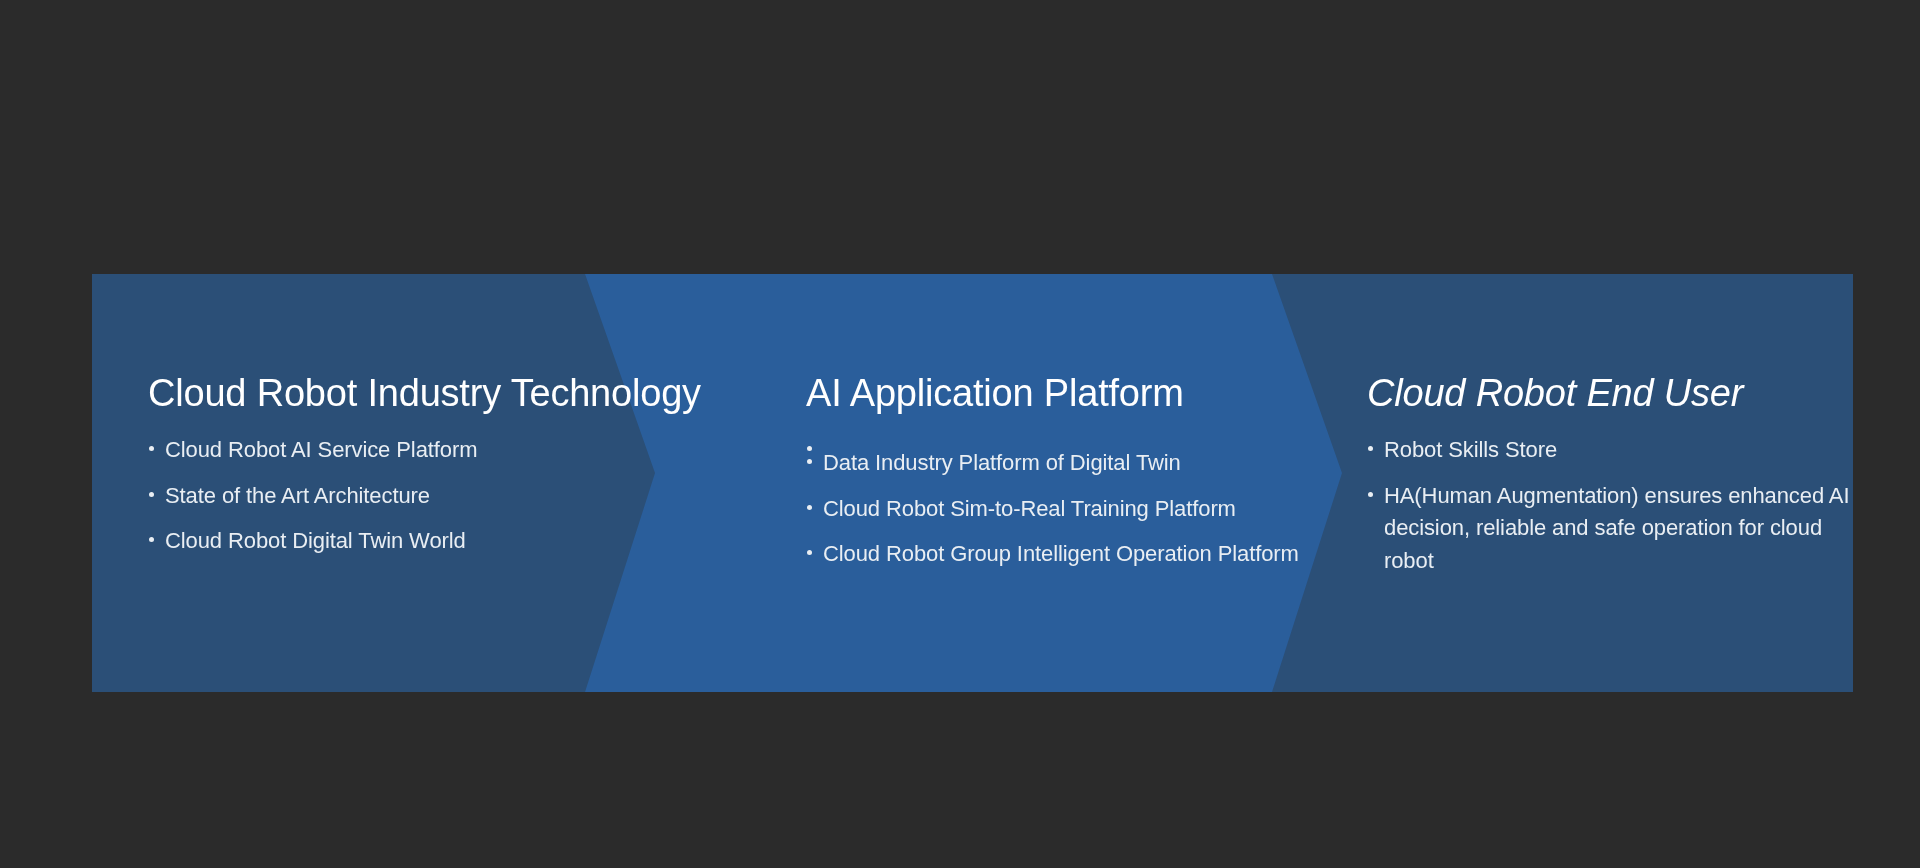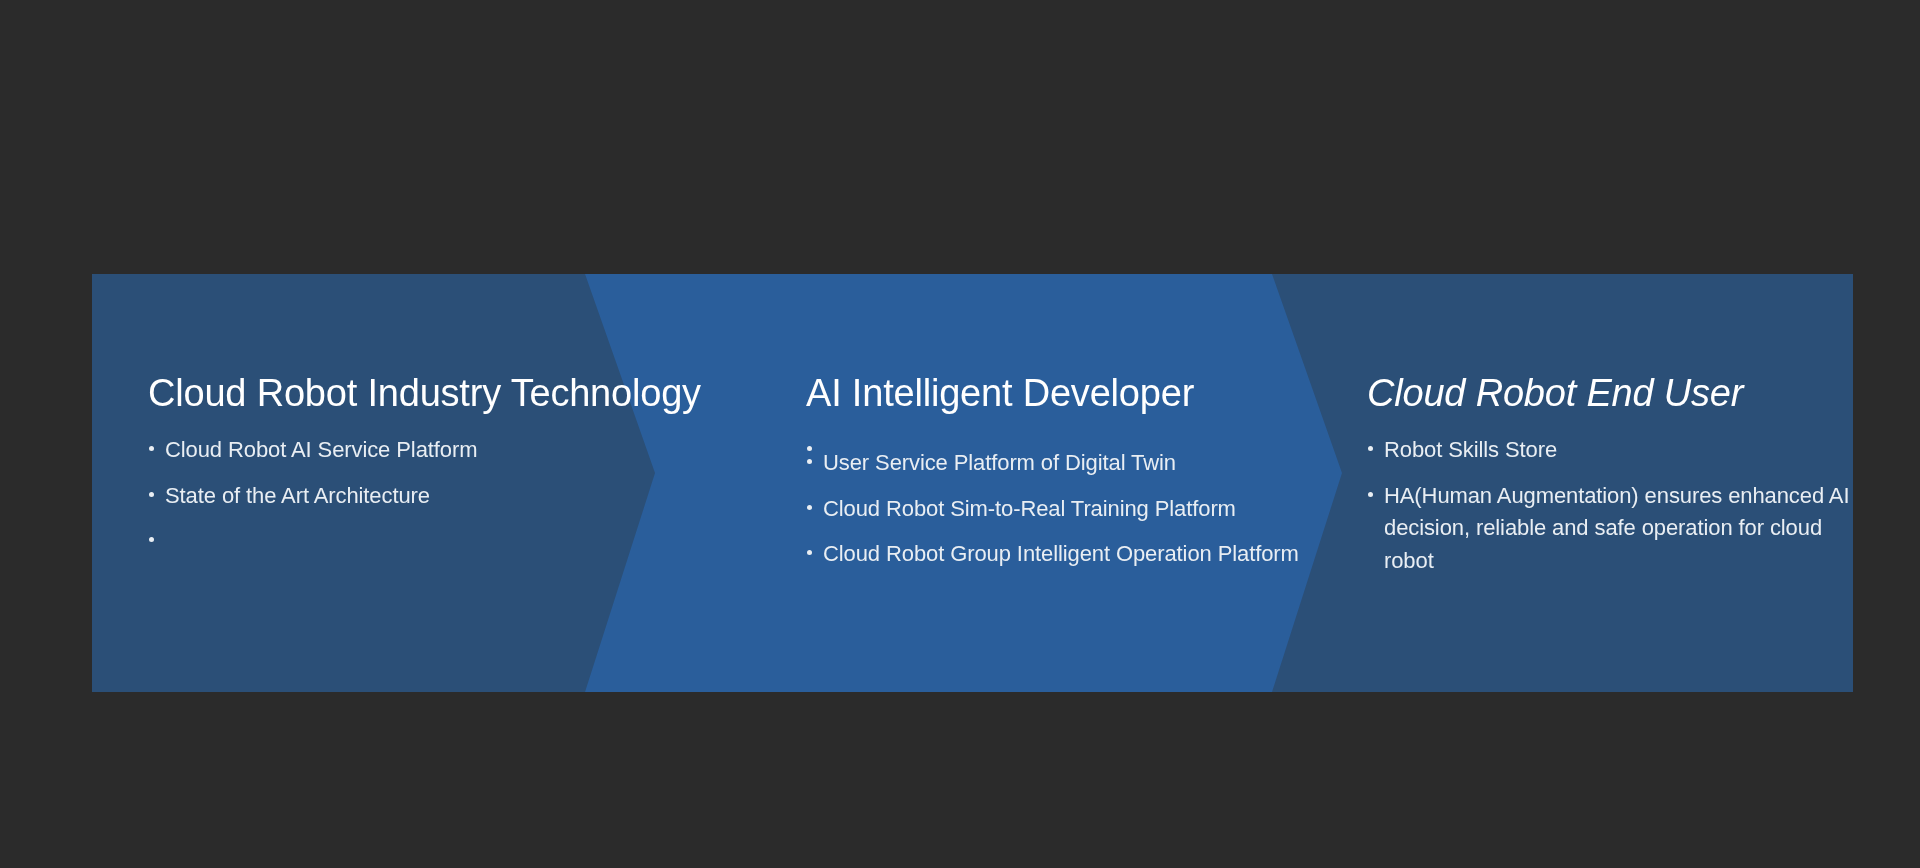--- a/index.html
+++ b/index.html
@@ -144,33 +144,34 @@
         <li>
           <span class="dot"></span>
           <span>Cloud Robot AI Service Platform</span>
         </li>
         <li>
           <span class="dot"></span>
           <span>State of the Art Architecture</span>
         </li>
         <li>
           <span class="dot"></span>
+          <span>Cloud Robot Digital Twin World</span>
         </li>
       </ul>
     </div>
 
     <div class="col col-2">
-      <div class="col-head">AI Intelligent Developer</div>
+      <div class="col-head">AI Application Platform</div>
       <ul class="col-list">
         <li>
           <span class="dot"></span>
         </li>
         <li>
           <span class="dot"></span>
-          <span>User Service Platform of Digital Twin</span>
+          <span>Data Industry Platform of Digital Twin</span>
         </li>
         <li>
           <span class="dot"></span>
           <span>Cloud Robot Sim-to-Real Training Platform</span>
         </li>
         <li>
           <span class="dot"></span>
           <span>Cloud Robot Group Intelligent Operation Platform</span>
         </li>
       </ul>

